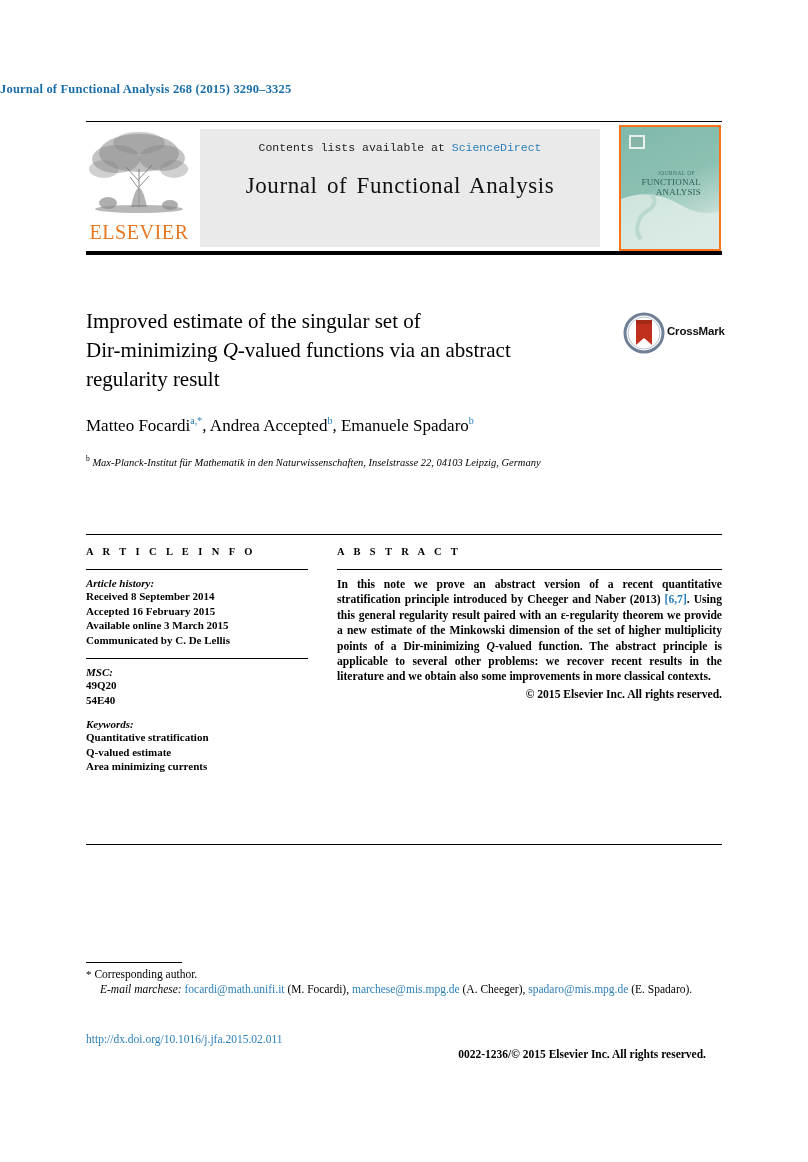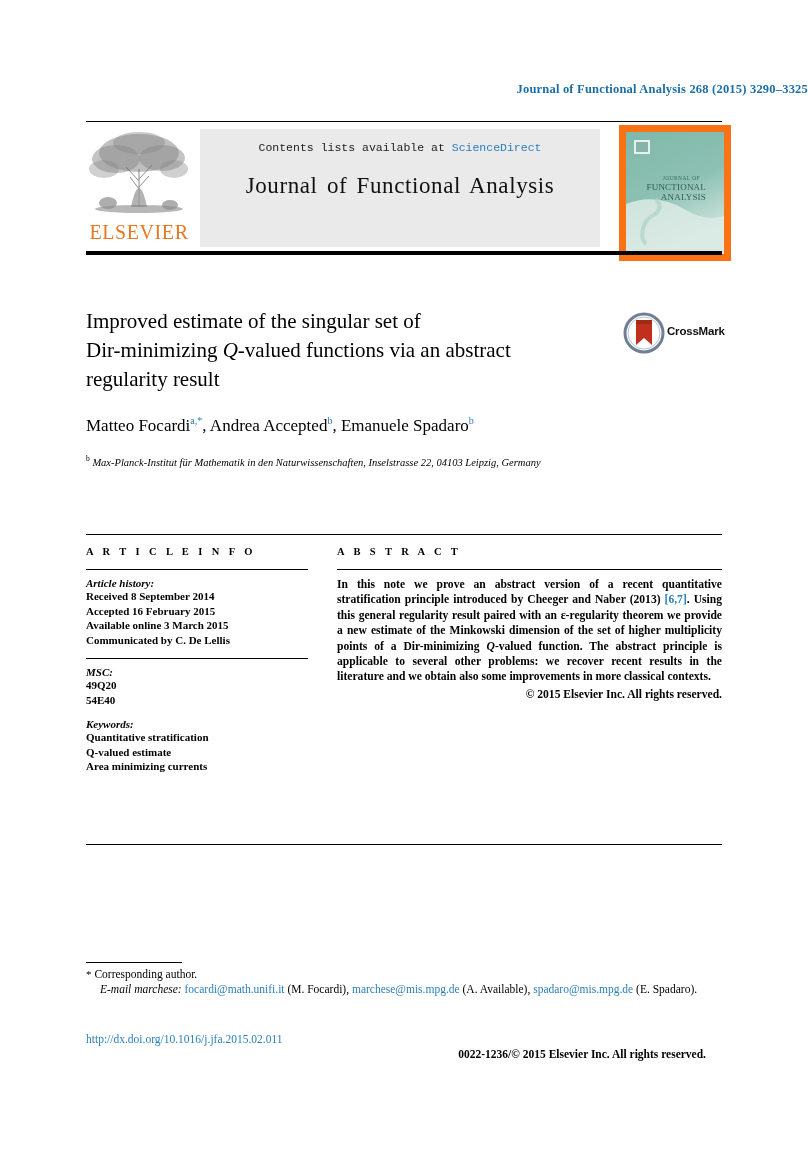--- a/index.html
+++ b/index.html
@@ -20,21 +20,21 @@
     left: 0; top: 0;
     width: 808px;
     height: 1162px;
   }
 
   
   .running-head {
     position: absolute;
     left: 0; top: 82px;
     width: 808px;
-    text-align: right;
+    text-align: left;
     font-family: "Liberation Serif", serif;
     font-weight: bold;
     font-size: 12.5px;
     letter-spacing: 0.2px;
     color: #1a6ea8;
   }
 
   
   .masthead {
     position: absolute;
@@ -106,21 +106,21 @@
     text-align: center;
     font-family: "Liberation Sans", sans-serif;
     font-size: 11px;
     color: #2a7fb8;
   }
   .cover-thumb {
     position: absolute;
     left: 533px; top: 4px;
     width: 98px;
     height: 122px;
-    border: 7px solid #f97316;
+    border: 2px solid #f97316;
     background: #fca5a5;
     overflow: hidden;
   }
   .masthead-rule-bottom {
     position: absolute;
     left: 0; top: 130px;
     width: 636px;
     height: 4px;
     background: #000;
   }
@@ -405,21 +405,21 @@
   <div class="foot">
     <div>
       <span class="foot-star">*</span>
       <span>Corresponding author.</span>
     </div>
     <div style="text-indent:14px">
       <span class="em-label">E-mail marchese:</span>
       <span class="lnk">focardi@math.unifi.it</span>
       <span>(M. Focardi)</span><span>,</span>
       <span class="lnk">marchese@mis.mpg.de</span>
-      <span>(A. Available)</span><span>,</span>
+      <span>(A. Cheeger)</span><span>,</span>
       <span class="lnk">spadaro@mis.mpg.de</span>
       <span>(E. Spadaro).</span>
     </div>
   </div>
 
   <div class="doi-block">
     <div class="lnk">http://dx.doi.org/10.1016/j.jfa.2015.02.011</div>
     <div class="issn">0022-1236/© 2015 Elsevier Inc. All rights reserved.</div>
   </div>
 

